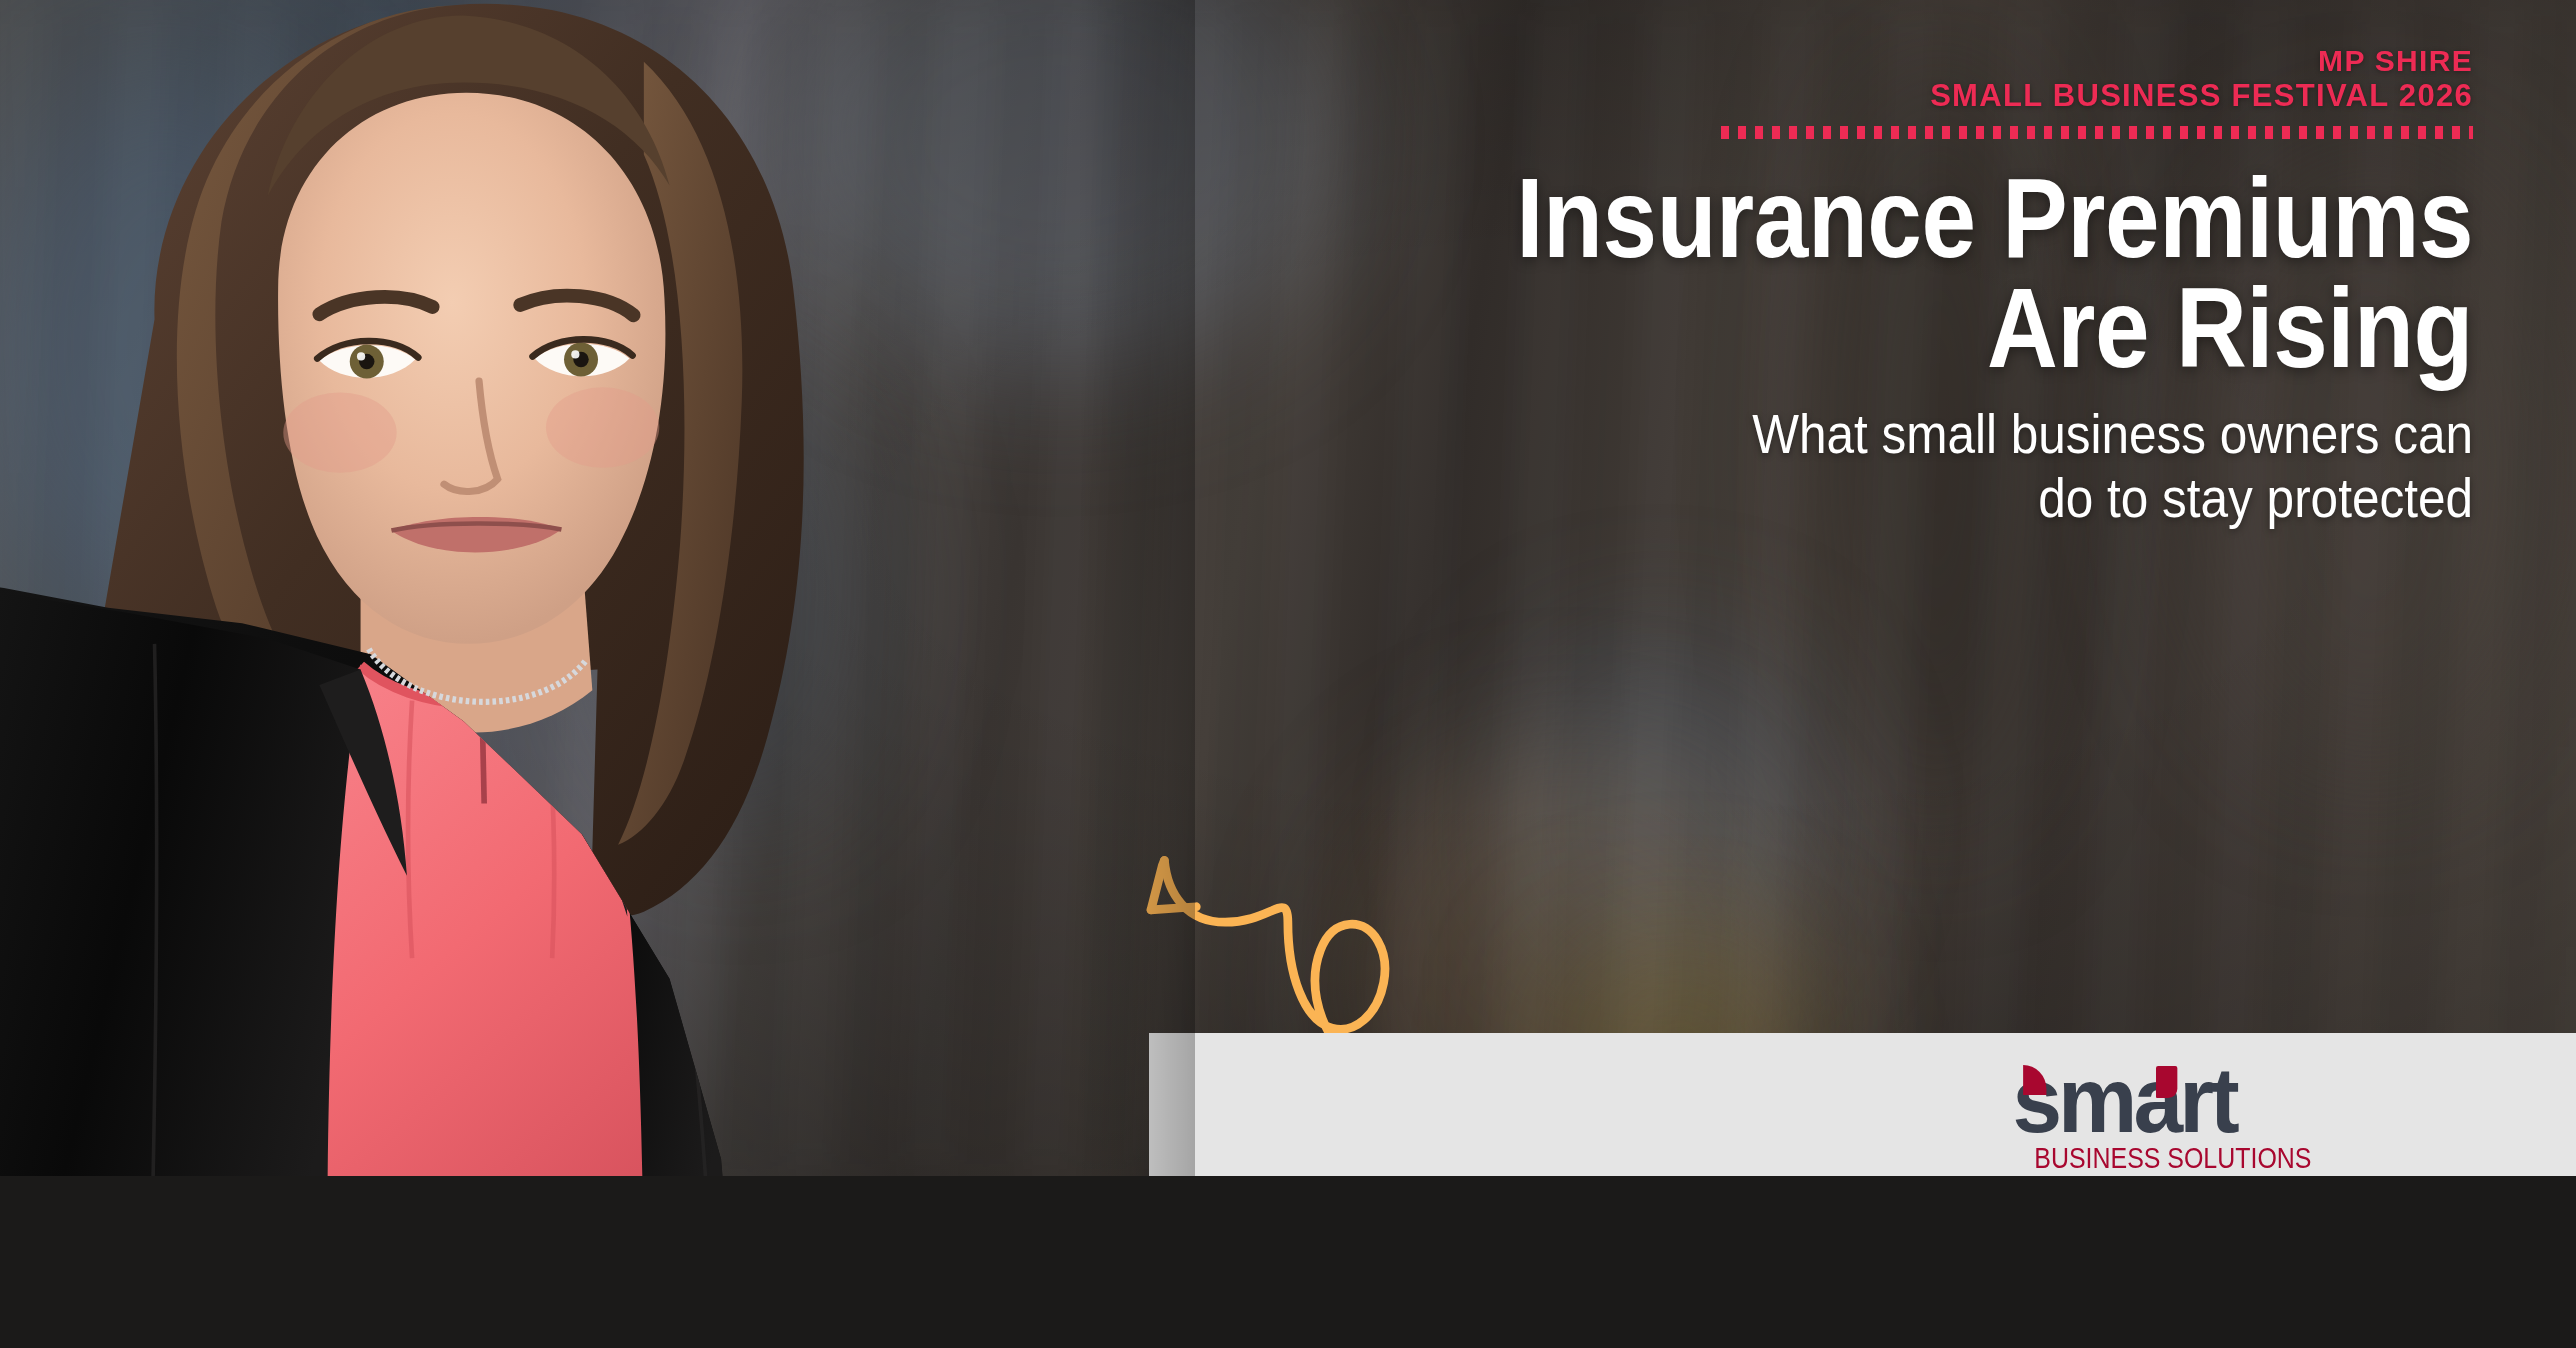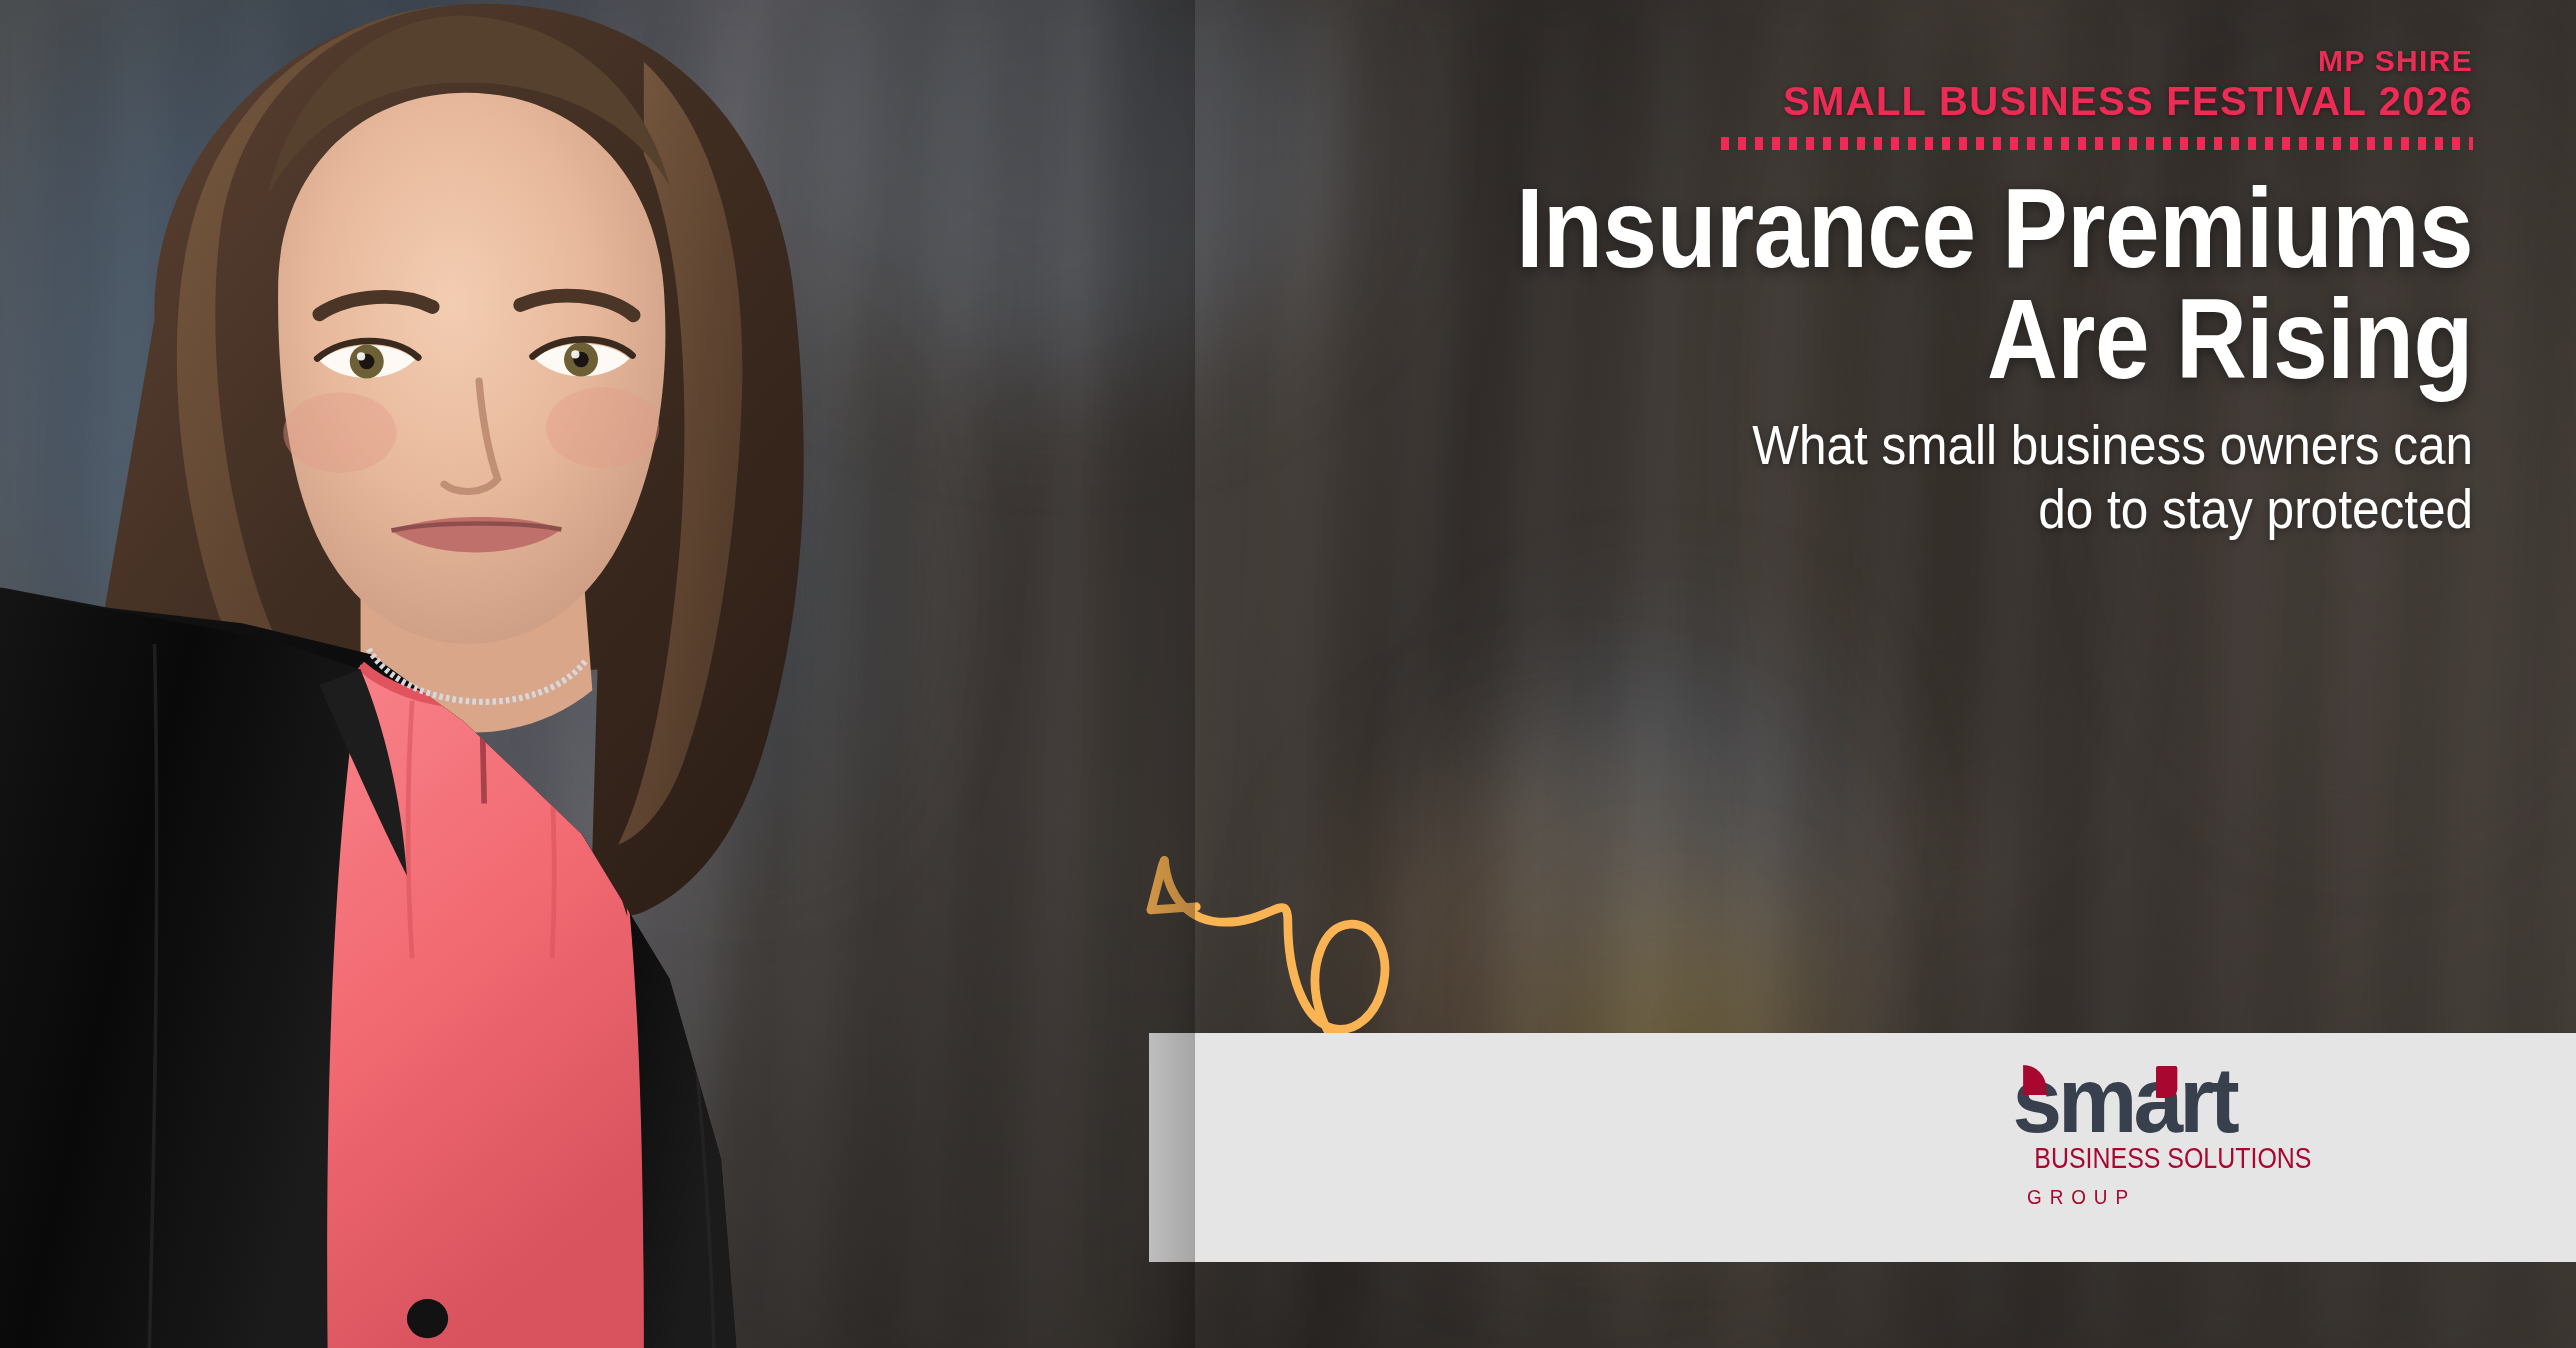--- a/index.html
+++ b/index.html
@@ -1,20 +1,20 @@
 <!DOCTYPE html>
 <html style="font-size:8.2px"><head>
 <meta charset="utf-8">
 <style>
   * { margin:0; padding:0; box-sizing:border-box; }
   html,body { background:#1b1a19; }
 
   #banner {
     position:relative;
-    width:2576px; height:1348px;
+    width:2576px; height:1176px;
     overflow:hidden;
     font-family:"Liberation Sans", sans-serif;
     background:#3a3633;
   }
 
   
   .bg-base{
     position:absolute; inset:0;
     background:
       linear-gradient(100deg,
@@ -61,21 +61,21 @@
   }
   .event{
     color:#ED2B54;
     font-weight:bold;
     font-size:30px;
     letter-spacing:1.3px;
     line-height:1.18;
     margin-top:43px;
     text-shadow:0 1px 5.2px rgba(0,0,0,.35);
   }
-  .event .l2{ font-size:40px; }
+  .event .l2{ font-size:31px; }
   .dots{
     margin:11.3px 0 0 auto;
     width:752px; height:13.4px;
     background-image:linear-gradient(90deg,#ED2B54 0 46%, rgba(0,0,0,0) 46% 100%);
     background-size:17px 13.4px;
     background-repeat:repeat-x;
   }
   .headline{
     color:#ffffff;
     font-weight:bold;

